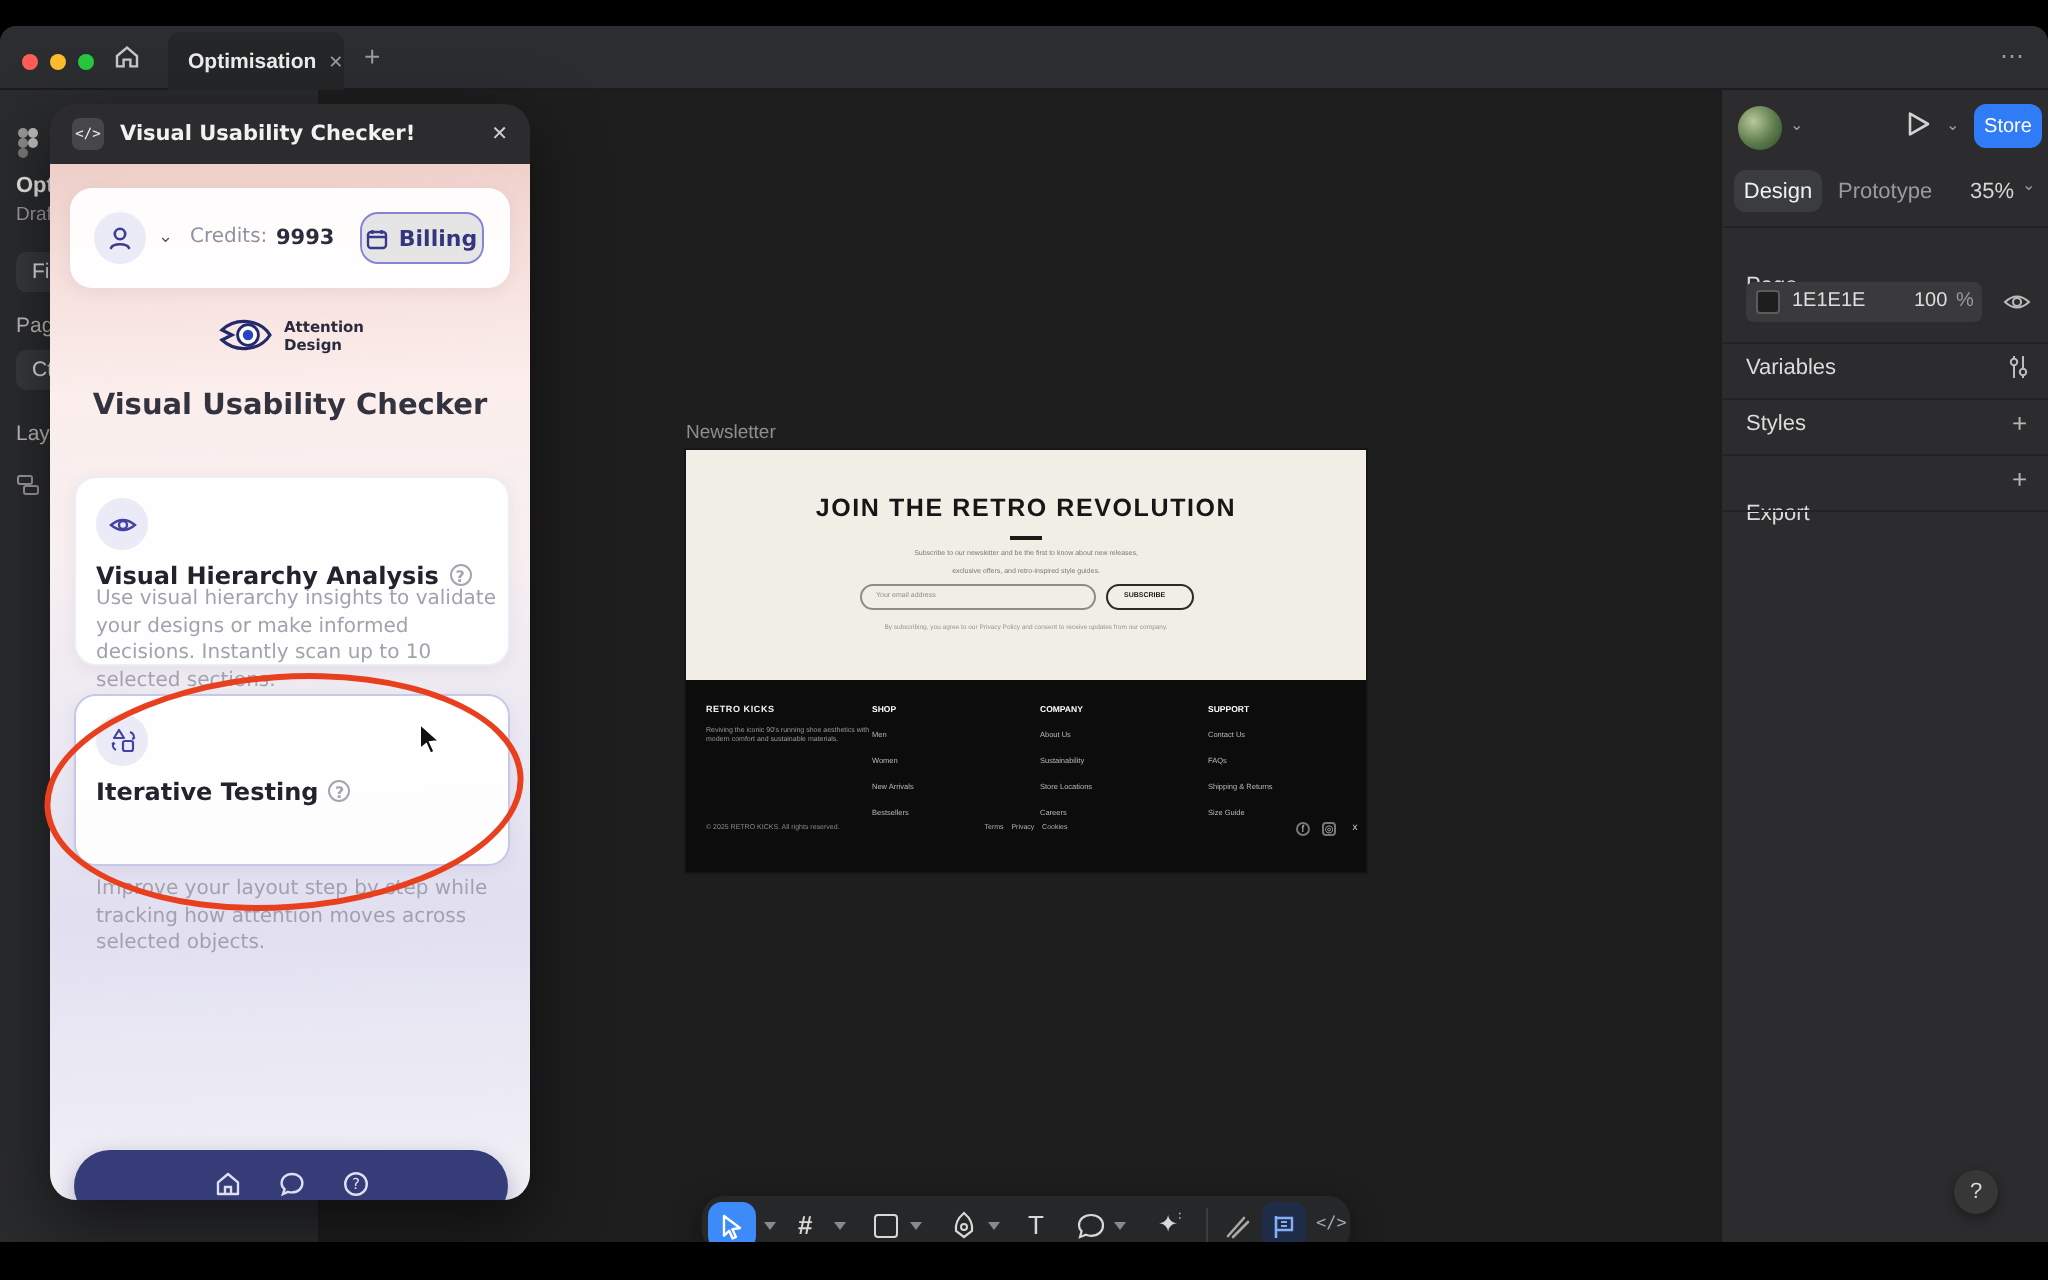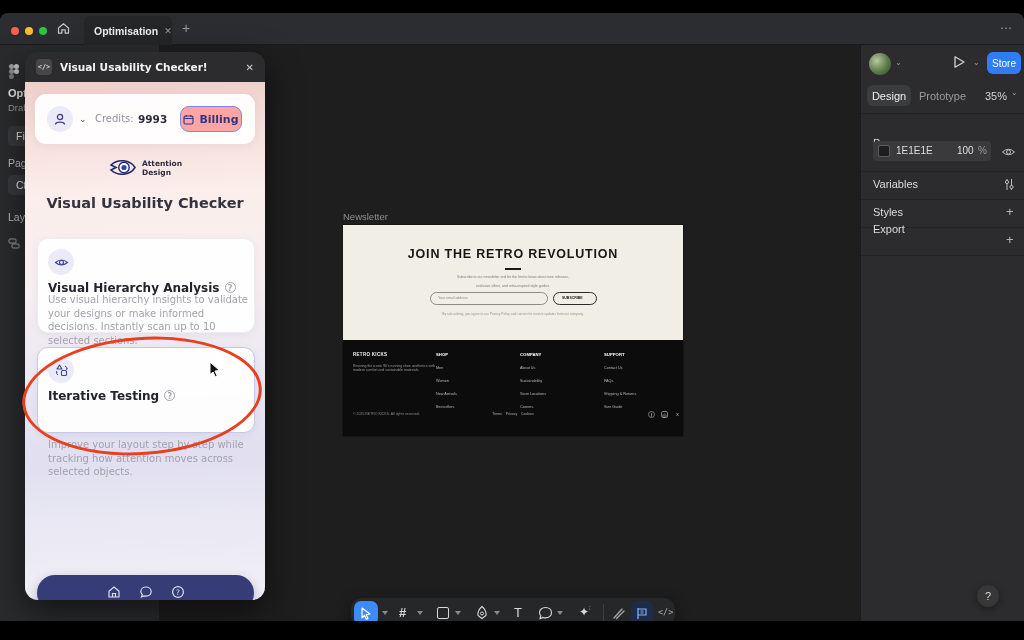--- a/index.html
+++ b/index.html
@@ -223,21 +223,21 @@
             <circle cx="4" cy="4" r="1.6" fill="#2c2c2e" stroke="#bdbdbd"></circle>
             <circle cx="8.5" cy="9" r="1.6" fill="#2c2c2e" stroke="#bdbdbd"></circle>
           </svg>
       </span>
       <div class="rp-div" style="top:154px;"></div>
 
       <span class="abs rp-label" style="left:12px; top:161px;">Styles</span>
       <span class="abs plus" style="left:145px; top:159px;">+</span>
       <div class="rp-div" style="top:182px;"></div>
 
-      <span class="abs rp-label" style="left:12px; top:178px;">Export</span>
+      <span class="abs rp-label" style="left:12px; top:206px;">Export</span>
       <span class="abs plus" style="left:145px; top:187px;">+</span>
       <div class="rp-div" style="top:210px;"></div>
     </div>
 
     <div id="toolbar" class="abs">
       <div class="abs" style="left:3px; top:3px; width:24px; height:24px; background:var(--tool_active_blue,#3d8bf8); border-radius:7px; display:flex; align-items:center; justify-content:center;">
         <svg width="12" height="13" viewBox="0 0 12 13">
             <path d="M2 1 L10 7 L6.2 7.6 L8 11.5 L6.3 12.2 L4.6 8.4 L2 10.8 Z" fill="none" stroke="#fff" stroke-width="1.2" stroke-linejoin="round"></path>
           </svg>
       </div>
@@ -303,21 +303,21 @@
       <div class="card" style="left:10px; top:12px; width:220px; height:50px;">
         <span class="icon-circle" style="left:12px; top:12px;">
           <svg width="14" height="14" viewBox="0 0 14 14">
               <circle cx="7" cy="5" r="2.6" fill="none" stroke="#3c3c8e" stroke-width="1.3"></circle>
               <path d="M2.5 12 C3.5 9.5 10.5 9.5 11.5 12" fill="none" stroke="#3c3c8e" stroke-width="1.3" stroke-linecap="round"></path>
             </svg>
         </span>
         <span class="abs" style="left:44px; top:20px; font-size:9px; color:#55556a;">⌄</span>
         <span class="abs" style="left:60px; top:19px; font-size:10px; color:#9191a0;">Credits:</span>
         <span class="abs" style="left:103px; top:18.5px; font-size:10.5px; font-weight:bold; color:#2c2c3c;">9993</span>
-        <div class="abs" style="left:145px; top:12px; width:62px; height:26px; border:1.4px solid #8585d8; border-radius:9px; background:#fca5a5; display:flex; align-items:center; justify-content:center; gap:5px;">
+        <div class="abs" style="left:145px; top:12px; width:62px; height:26px; border:1.4px solid #8585d8; border-radius:9px; background:#e5e5e5; display:flex; align-items:center; justify-content:center; gap:5px;">
           <svg width="11" height="11" viewBox="0 0 11 11">
               <rect x="1" y="2" width="9" height="8" rx="1.5" fill="none" stroke="#39398c" stroke-width="1.2"></rect>
               <line x1="1" y1="4.5" x2="10" y2="4.5" stroke="#39398c" stroke-width="1.2"></line>
               <line x1="3.2" y1="1" x2="3.2" y2="3" stroke="#39398c" stroke-width="1.2"></line>
               <line x1="7.8" y1="1" x2="7.8" y2="3" stroke="#39398c" stroke-width="1.2"></line>
             </svg>
           <span style="font-size:11px; font-weight:bold; color:#35357e;">Billing</span>
         </div>
       </div>
 

